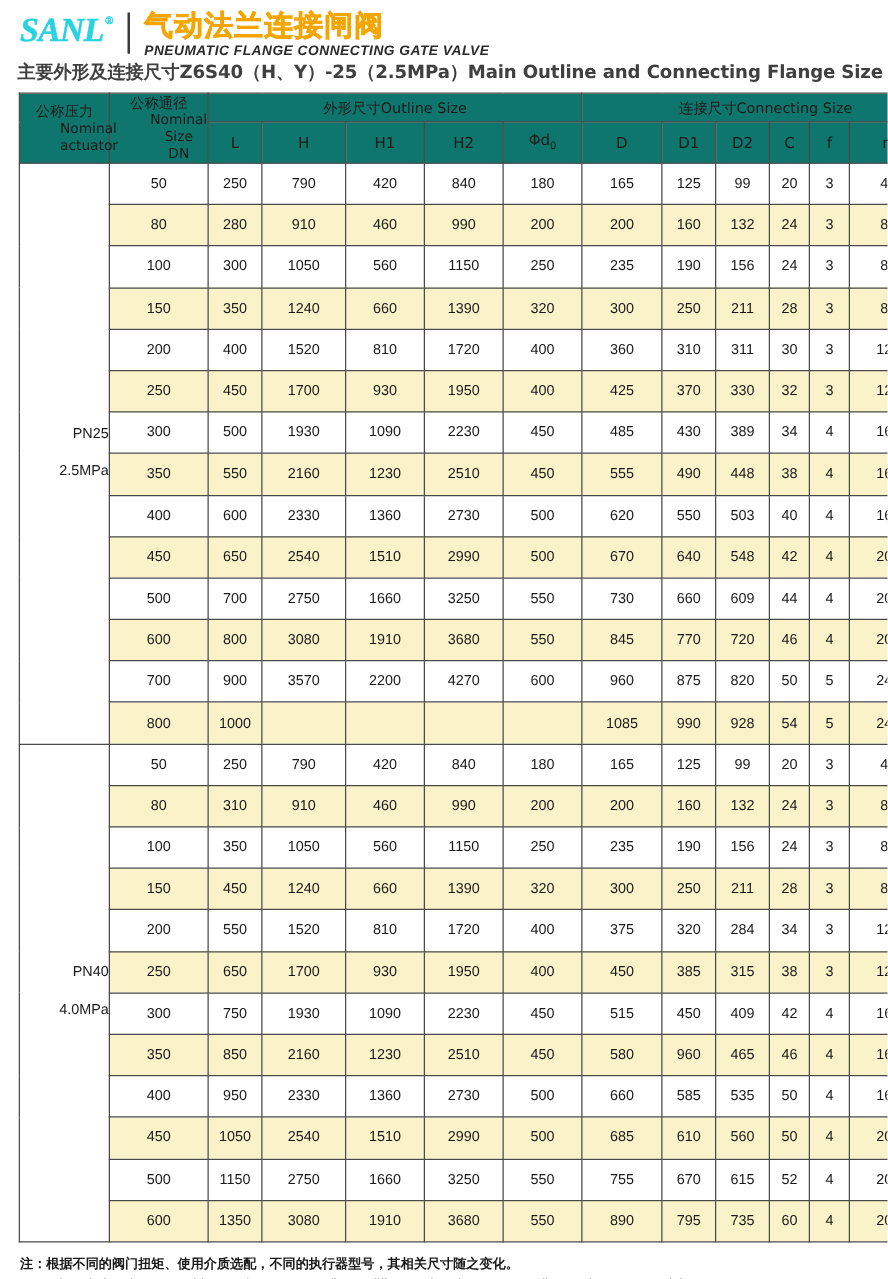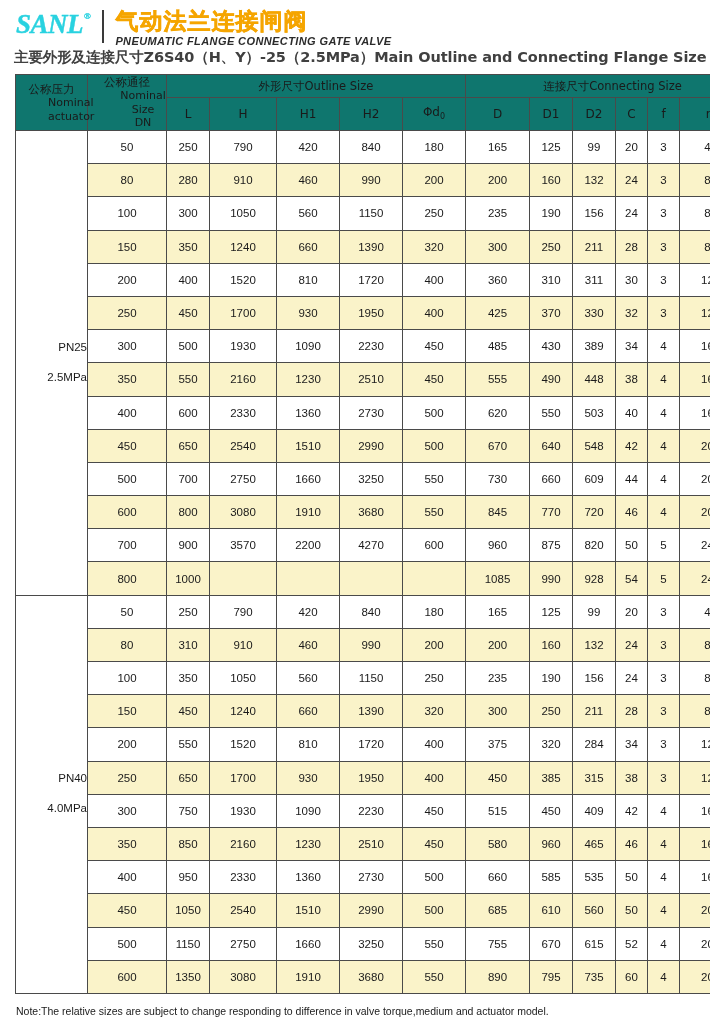--- a/index.html
+++ b/index.html
@@ -594,14 +594,15 @@
           <td>735</td>
           <td>60</td>
           <td>4</td>
           <td>20-φ48</td>
         </tr>
       </tbody>
   </table>
 </div>
 
 <div class="footnote">
+  <div class="fn-cn">注：根据不同的阀门扭矩、使用介质选配，不同的执行器型号，其相关尺寸随之变化。</div>
   <div class="fn-en">Note:The relative sizes are subject to change responding to difference in valve torque,medium and actuator model.</div>
 </div>
 
 </body></html>

